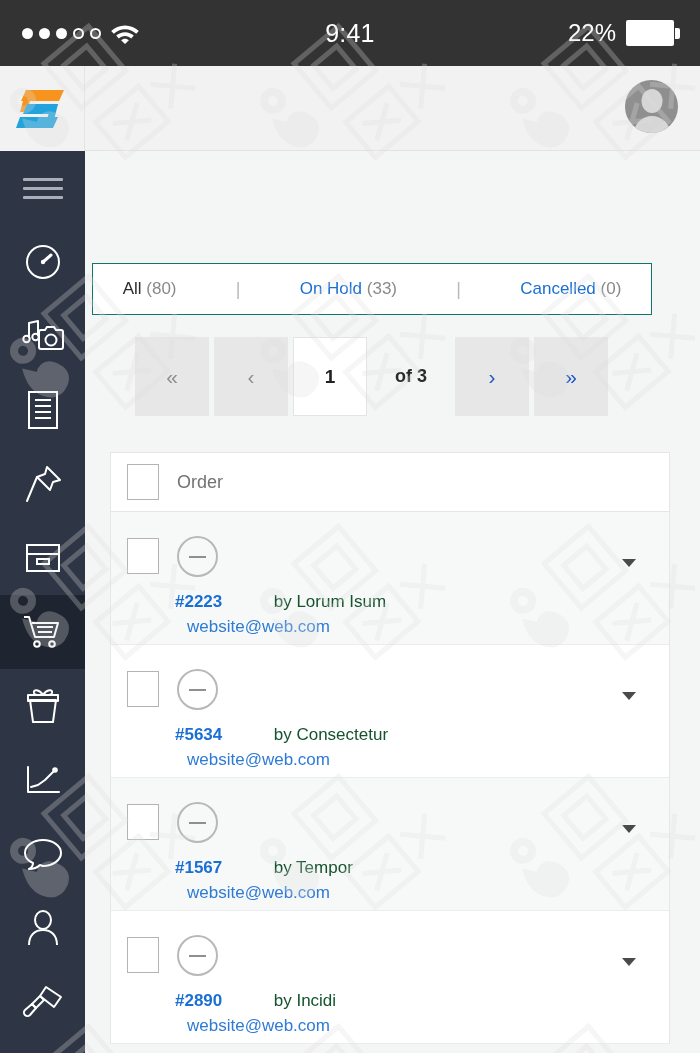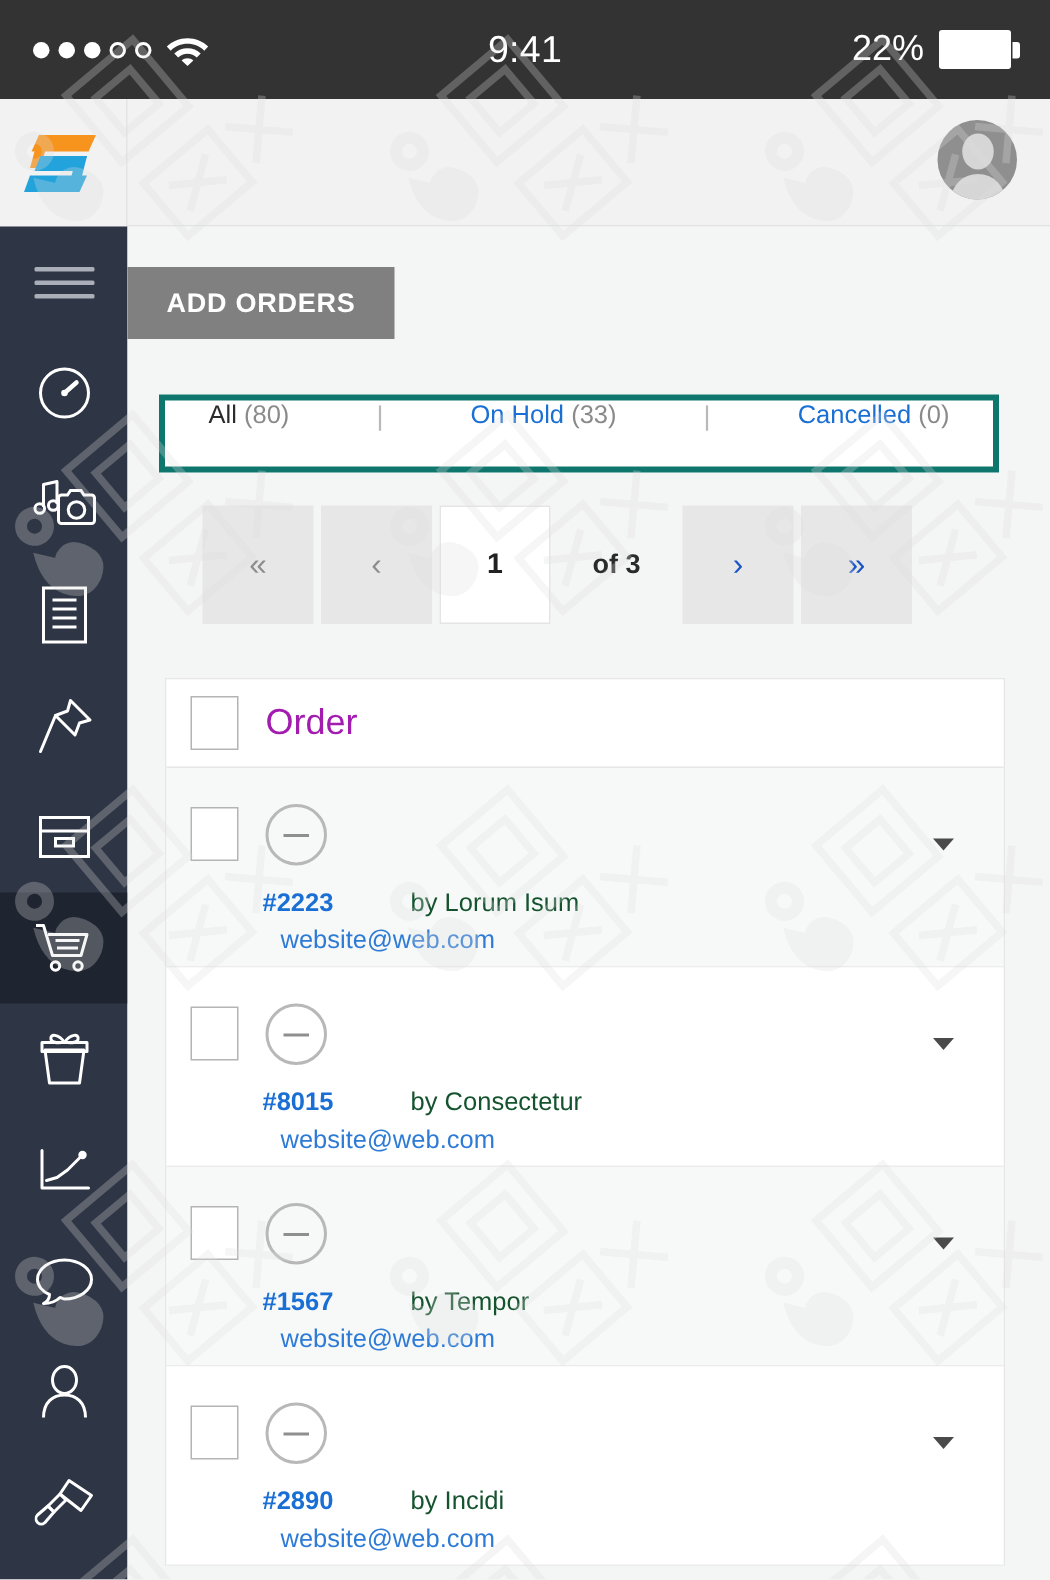--- a/index.html
+++ b/index.html
@@ -88,23 +88,23 @@
   }
   .tab {
     display: flex; align-items: center; padding: 0 26px;
     font-size: 18px; font-weight: bold; letter-spacing: .5px;
   }
   .tab.inactive { color: #2b2b2b; }
   .tab.active { background: #808080; color: #ffffff; }
 
   
   .filterbar {
-    position: absolute; left: 21px; top: 112px; width: 560px; height: 52px;
-    background: #ffffff; border: 4px solid #0f766e;
-    display: flex; justify-content: space-around;
+    position: absolute; left: 7px; top: 112px; width: 560px; height: 52px;
+    background: #ffffff; border: 1px solid #0f766e;
+    display: flex; align-items: center; justify-content: space-around;
     font-size: 17px;
   }
   .filt { white-space: nowrap; }
   .filt .name { color: #1a6fd4; }
   .filt.sel .name { color: #2b2b2b; }
   .filt .count { color: #8a8a8a; }
   .fsep { color: #b9b9b9; font-size: 18px; }
 
   
   .pager {
@@ -129,21 +129,21 @@
 
   
   .table {
     position: absolute; left: 25px; top: 301px; width: 560px;
     border: 1px solid #e6e6e6; border-bottom: none; background: #fff;
   }
   .thead {
     height: 59px; background: #ffffff; border-bottom: 1px solid #e6e6e6;
     display: flex; align-items: center; padding-left: 16px;
   }
-  .thead .col-order { color: #a21caf; font-size: 24px; margin-left: 18px; }
+  .thead .col-order { color: #737373; font-size: 18px; margin-left: 18px; }
   .chk {
     width: 32px; height: 36px; border: 1px solid #b4b4b4; background: #fff;
     flex: none;
   }
   .row {
     position: relative; height: 133px; border-bottom: 1px solid #ececec;
     padding: 26px 0 0 16px;
   }
   .row.alt { background: #f7f8f8; }
   .row.plain { background: #ffffff; }
@@ -345,21 +345,20 @@
 
     <div class="side-item">
       
     </div>
 
   </div>
 
   <div class="main">
 
     <div class="tabrow">
-      <div class="tab active">ADD ORDERS</div>
     </div>
 
     <div class="filterbar">
       <span class="filt sel">
         <span class="name">All</span>
         <span class="count">(80)</span>
       </span>
       <span class="fsep">|</span>
       <span class="filt">
         <span class="name">On Hold</span>
@@ -405,21 +404,21 @@
 
       <div class="row plain">
         <div class="row-top">
           <span class="chk"></span>
           <span class="minus">
               <i></i>
             </span>
         </div>
         <span class="row-caret"></span>
         <div class="row-info">
-          <span class="oid">#8015</span>
+          <span class="oid">#5634</span>
           <span class="oby">by Consectetur</span>
           <span class="omail">website@web.com</span>
         </div>
       </div>
 
       <div class="row alt">
         <div class="row-top">
           <span class="chk"></span>
           <span class="minus">
               <i></i>

